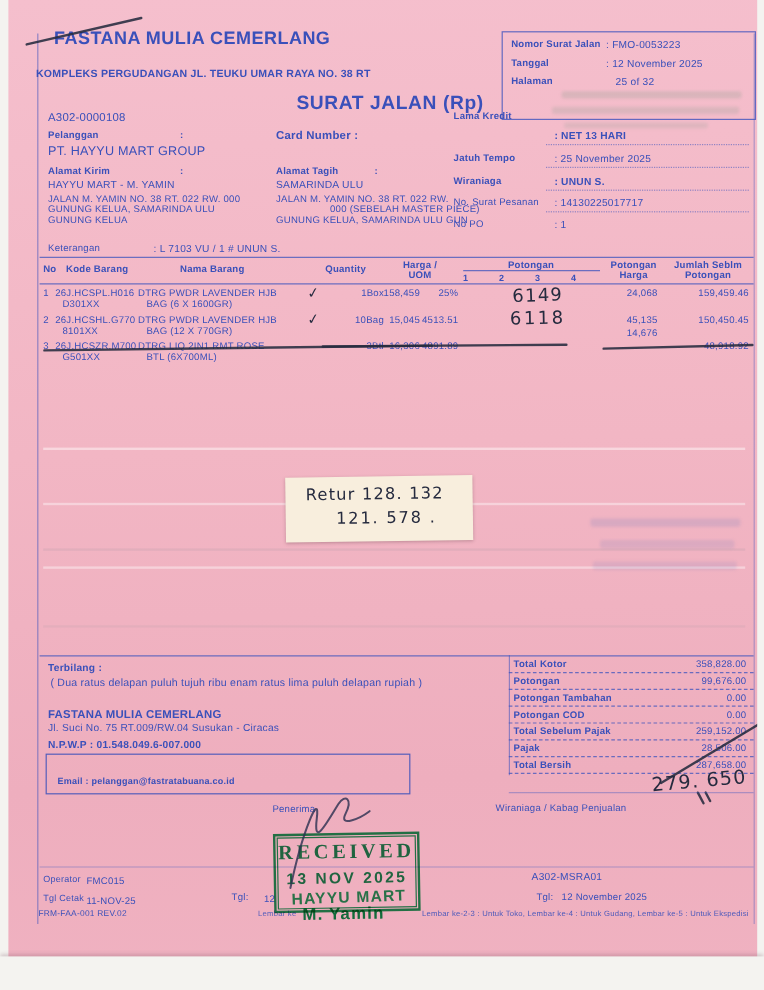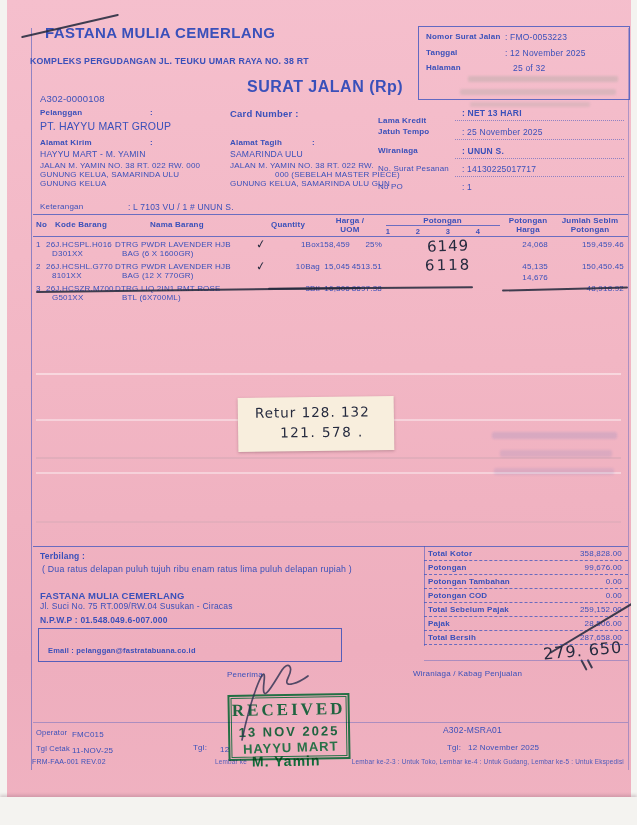--- a/index.html
+++ b/index.html
@@ -97,21 +97,21 @@
   <div class="t" style="left:40px;top:170px;">GUNUNG KELUA, SAMARINDA ULU</div>
   <div class="t" style="left:40px;top:179px;">GUNUNG KELUA</div>
 
   <div class="t b" style="left:230px;top:138px;">Alamat Tagih</div>
   <div class="t b" style="left:312px;top:138px;">:</div>
   <div class="t" style="left:230px;top:149px;font-size:8.6px;">SAMARINDA ULU</div>
   <div class="t" style="left:230px;top:161px;">JALAN M. YAMIN NO. 38 RT. 022 RW.</div>
   <div class="t" style="left:230px;top:170px;margin-left:45px;">000 (SEBELAH MASTER PIECE)</div>
   <div class="t" style="left:230px;top:179px;">GUNUNG KELUA, SAMARINDA ULU GUN</div>
 
-  <div class="t b" style="left:378px;top:116px;">Lama Kredit</div>
+  <div class="t b" style="left:378px;top:92px;">Lama Kredit</div>
   <div class="t b" style="left:462px;top:108px;font-size:8.5px;">: NET 13 HARI</div>
   <div class="dotline" style="left:455px;top:120px;width:169px;"></div>
   <div class="t b" style="left:378px;top:127px;">Jatuh Tempo</div>
   <div class="t" style="left:462px;top:127px;font-size:8.5px;">: 25 November 2025</div>
   <div class="dotline" style="left:455px;top:139px;width:169px;"></div>
   <div class="t b" style="left:378px;top:146px;">Wiraniaga</div>
   <div class="t b" style="left:462px;top:146px;font-size:8.5px;">: UNUN S.</div>
   <div class="dotline" style="left:455px;top:158px;width:169px;"></div>
   <div class="t" style="left:378px;top:164px;">No. Surat Pesanan</div>
   <div class="t" style="left:462px;top:164px;font-size:8.5px;">:  14130225017717</div>
@@ -172,21 +172,21 @@
   </div>
 
   <div>
     <div class="t" style="left:36px;top:284px;">3</div>
     <div class="t" style="left:46px;top:284px;">26J.HCSZR.M700</div>
     <div class="t" style="left:52px;top:293px;">G501XX</div>
     <div class="t" style="left:115px;top:284px;">DTRG LIQ 2IN1 RMT ROSE</div>
     <div class="t" style="left:122px;top:293px;">BTL (6X700ML)</div>
     <div class="t r" style="left:272px;top:284px;width:48px;">3Btl</div>
     <div class="t r" style="left:306px;top:284px;width:44px;">16,306</div>
-    <div class="t r" style="left:340px;top:284px;width:42px;">8697.38</div>
+    <div class="t r" style="left:340px;top:284px;width:42px;">4891.89</div>
     <div class="t r" style="left:500px;top:273px;width:48px;">14,676</div>
     <div class="t r" style="left:548px;top:284px;width:76px;">48,918.92</div>
     <div class="penline" style="left:36px;top:289px;width:325px;height:1.6px;transform:rotate(-.7deg);"></div>
     <div class="penline" style="left:268px;top:287px;width:205px;height:1.6px;transform:rotate(-.4deg);"></div>
     <div class="penline" style="left:502px;top:288px;width:126px;height:1.6px;transform:rotate(-1.4deg);"></div>
   </div>
 
   <div class="t hand" style="left:427px;top:237px;font-size:15px;letter-spacing:1px;transform:rotate(-2deg);">6149</div>
   <div class="t hand" style="left:425px;top:256px;font-size:15px;letter-spacing:2px;transform:rotate(-1deg);">6118</div>
 

